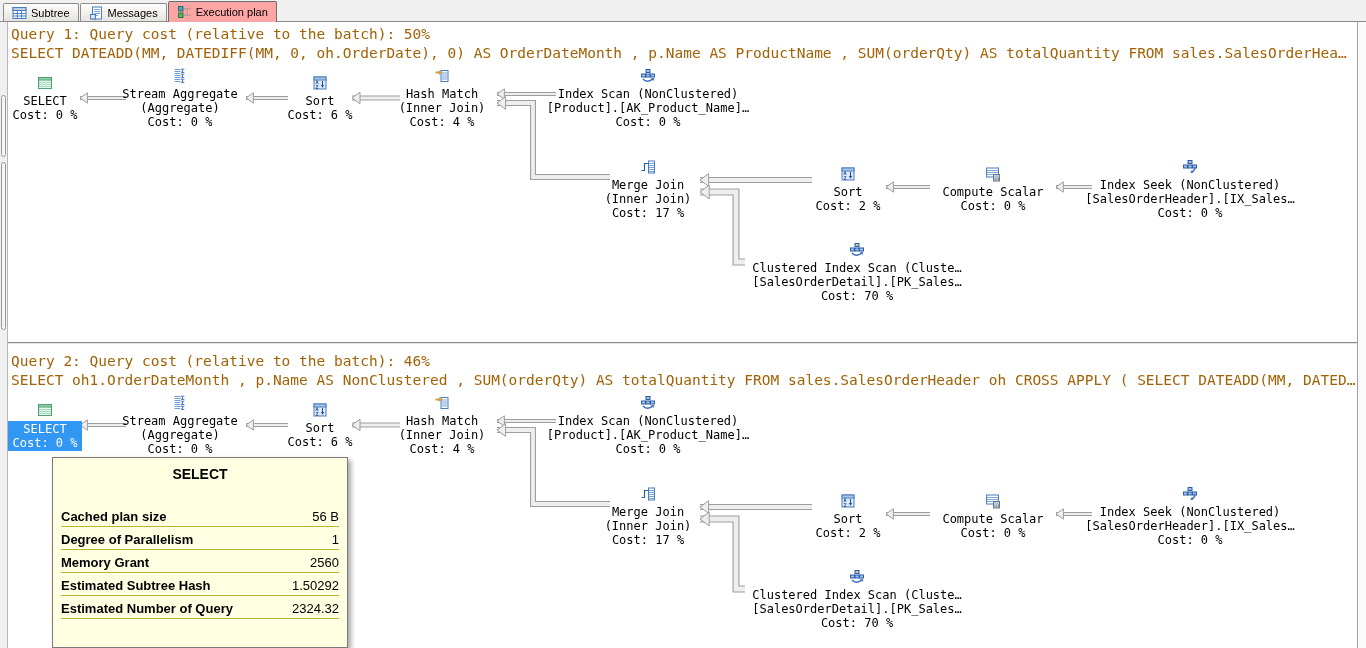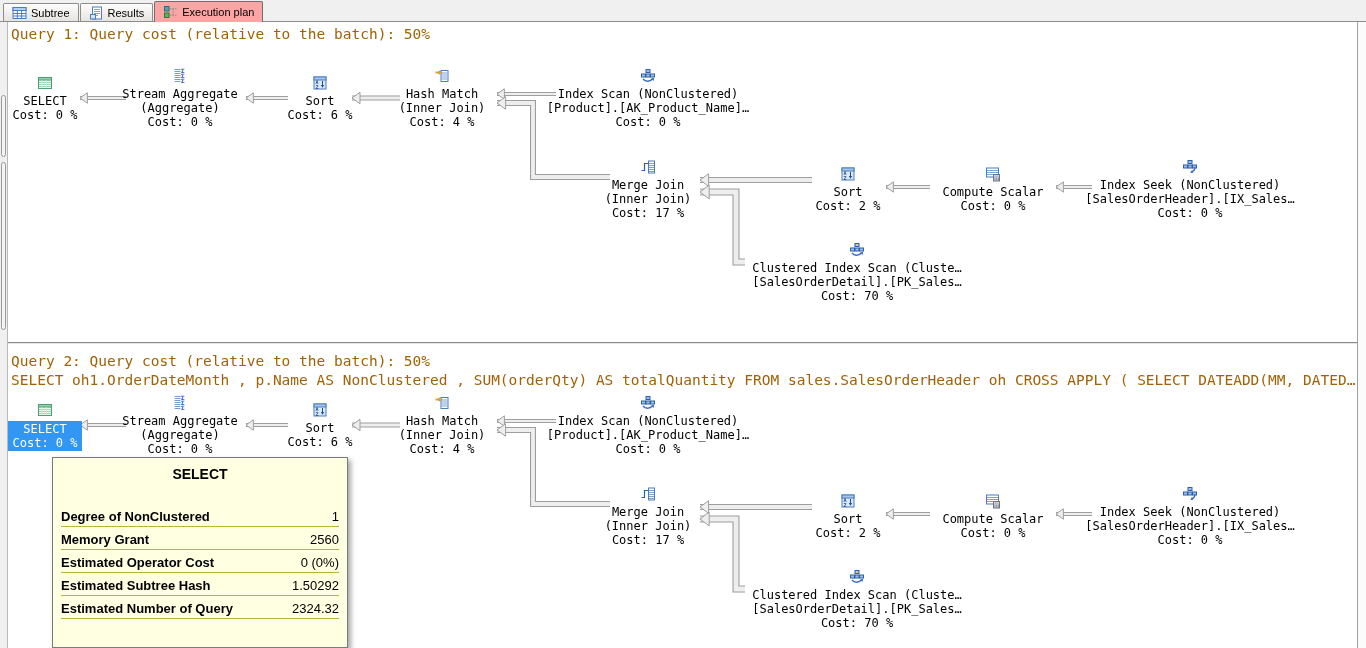--- a/index.html
+++ b/index.html
@@ -74,39 +74,40 @@
         <path d="M1 7.5h13 M1 10h13 M5.3 4.5v8 M9.6 4.5v8" stroke="#4a7cc0" fill="none"></path>
       </svg>
       <span>Subtree</span>
     </div>
     <div class="tab">
       <svg width="15" height="14" viewBox="0 0 15 14">
         <rect x="3.5" y="1" width="9" height="12" fill="#fff" stroke="#4a7cc0"></rect>
         <path d="M5 3.5h6 M5 5.5h6 M5 7.5h6 M5 9.5h4" stroke="#7aa3d6" fill="none"></path>
         <rect x="1.5" y="8.5" width="5" height="4.5" fill="#d8e4f2" stroke="#4a7cc0"></rect>
       </svg>
-      <span>Results</span>
+      <span>Messages</span>
     </div>
     <div class="tab active">
       <svg width="15" height="14" viewBox="0 0 15 14">
         <rect x="1.5" y="1.5" width="4.5" height="4.5" fill="#4fa3ad" stroke="#2d6e77"></rect>
         <rect x="1.5" y="8" width="4.5" height="4.5" fill="#5ab35e" stroke="#2f7a33"></rect>
         <path d="M7 3.8h6.5 M7 10.2h6.5 M10.2 3.8v6.4" stroke="#8a8a8a" stroke-dasharray="1.5 1" fill="none"></path>
       </svg>
       <span>Execution plan</span>
     </div>
   </div>
 
   <div id="left-gutter">
     <div class="pill" style="top:95px;height:62px;"></div>
     <div class="pill" style="top:162px;height:168px;"></div>
   </div>
 
   <div class="plan" id="plan0">
     <div class="plan-title">Query 1: Query cost (relative to the batch): 50%</div>
+    <div class="plan-sql">SELECT DATEADD(MM, DATEDIFF(MM, 0, oh.OrderDate), 0) AS OrderDateMonth , p.Name AS ProductName , SUM(orderQty) AS totalQuantity FROM sales.SalesOrderHea…</div>
     <svg class="edges" width="1350" height="318">
         <g>
           <path d="M 72 75 L 118 75" fill="none" stroke="#9e9e9e" stroke-width="4"></path>
           <path d="M 72 75 L 118 75" fill="none" stroke="#eeeeee" stroke-width="1.7999999999999998"></path>
           <path d="M 72 75 L 79.4 69.8 L 79.4 80.2 Z" fill="#eeeeee" stroke="#9e9e9e"></path>
         </g>
         <g>
           <path d="M 238 75 L 280 75" fill="none" stroke="#9e9e9e" stroke-width="4"></path>
           <path d="M 238 75 L 280 75" fill="none" stroke="#eeeeee" stroke-width="1.7999999999999998"></path>
           <path d="M 238 75 L 245.4 69.8 L 245.4 80.2 Z" fill="#eeeeee" stroke="#9e9e9e"></path>
@@ -295,21 +296,21 @@
           <div>Clustered Index Scan (Cluste…</div>
           <div>[SalesOrderDetail].[PK_Sales…</div>
           <div>Cost: 70 %</div>
         </div>
       </div>
     </div>
 
   <div id="plan-sep"></div>
 
   <div class="plan" id="plan1">
-    <div class="plan-title">Query 2: Query cost (relative to the batch): 50%</div>
+    <div class="plan-title">Query 2: Query cost (relative to the batch): 46%</div>
     <div class="plan-sql">SELECT oh1.OrderDateMonth , p.Name AS NonClustered , SUM(orderQty) AS totalQuantity FROM sales.SalesOrderHeader oh CROSS APPLY ( SELECT DATEADD(MM, DATED…</div>
     <svg class="edges" width="1350" height="298">
         <g>
           <path d="M 72 75 L 118 75" fill="none" stroke="#9e9e9e" stroke-width="4"></path>
           <path d="M 72 75 L 118 75" fill="none" stroke="#eeeeee" stroke-width="1.7999999999999998"></path>
           <path d="M 72 75 L 79.4 69.8 L 79.4 80.2 Z" fill="#eeeeee" stroke="#9e9e9e"></path>
         </g>
         <g>
           <path d="M 238 75 L 280 75" fill="none" stroke="#9e9e9e" stroke-width="4"></path>
           <path d="M 238 75 L 280 75" fill="none" stroke="#eeeeee" stroke-width="1.7999999999999998"></path>
@@ -500,32 +501,32 @@
           <div>[SalesOrderDetail].[PK_Sales…</div>
           <div>Cost: 70 %</div>
         </div>
       </div>
     </div>
 
   <div id="tooltip">
     <div class="tt-title">SELECT</div>
     <div class="tt-spacer"></div>
     <div class="tt-row">
-      <span class="lbl">Degree of NonClustered</span>
+      <span class="lbl">Cached plan size</span>
+      <span class="val">56 B</span>
+    </div>
+    <div class="tt-row">
+      <span class="lbl">Degree of Parallelism</span>
       <span class="val">1</span>
     </div>
     <div class="tt-row">
       <span class="lbl">Memory Grant</span>
       <span class="val">2560</span>
     </div>
     <div class="tt-row">
-      <span class="lbl">Estimated Operator Cost</span>
-      <span class="val">0 (0%)</span>
-    </div>
-    <div class="tt-row">
       <span class="lbl">Estimated Subtree Hash</span>
       <span class="val">1.50292</span>
     </div>
     <div class="tt-row">
       <span class="lbl">Estimated Number of Query</span>
       <span class="val">2324.32</span>
     </div>
   </div>
 
   <div id="right-strip"></div>

